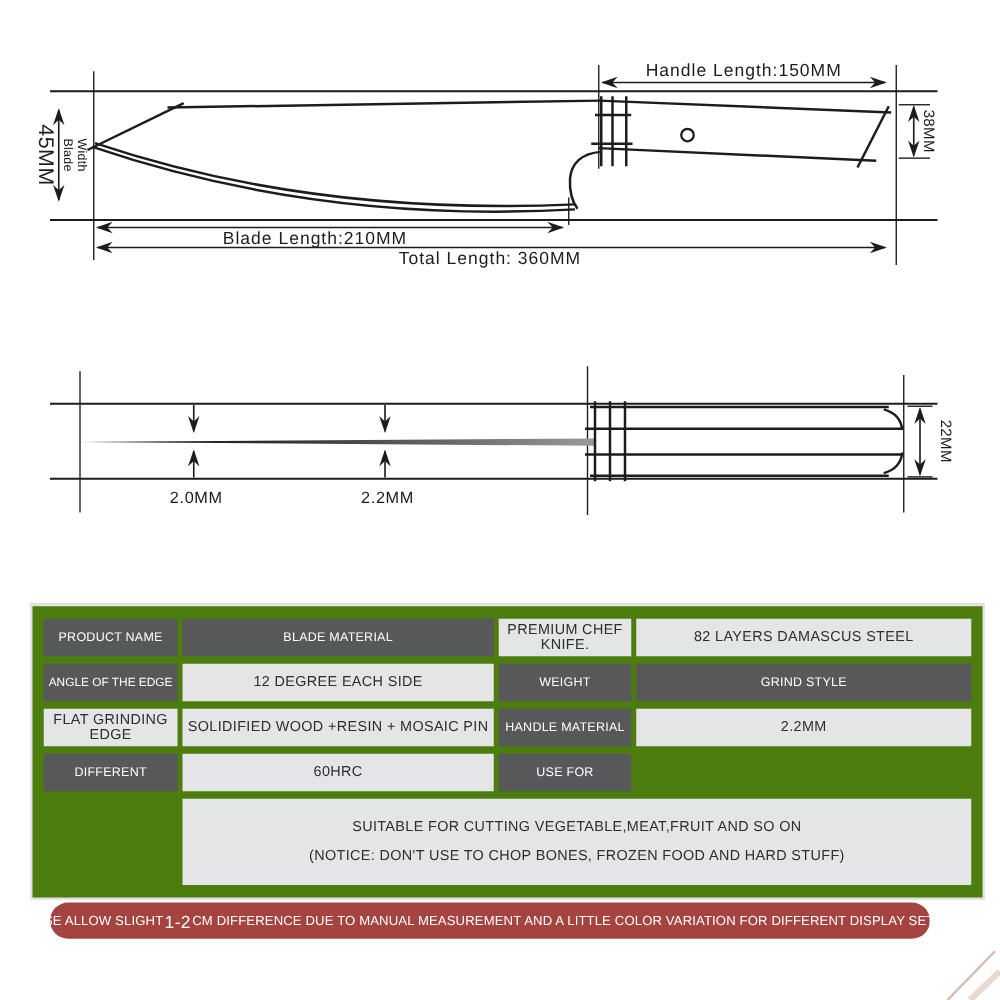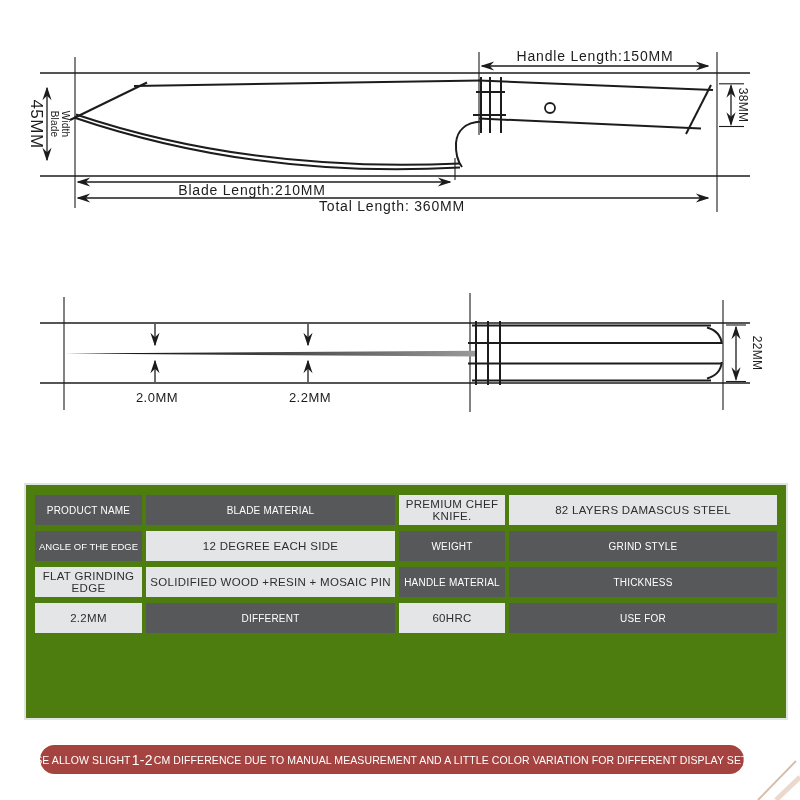--- a/index.html
+++ b/index.html
@@ -17,21 +17,21 @@
     padding:10px 9px;display:grid;
     grid-template-columns:107px 249px 106px 1fr;
     grid-template-rows:30px 30px 30px 30px 69px;
     gap:6px 4px;}
   .cell{display:flex;align-items:center;justify-content:center;text-align:center;}
   .cell.label{background:#57585a;color:#ffffff;font-size:10px;letter-spacing:.2px;}
   .cell.value{background:#e4e5e6;color:#2e2e2e;font-size:11.5px;letter-spacing:.3px;}
   .cell.tight{font-size:9.5px;letter-spacing:0;}
   .use-for-value{grid-column:2/5;flex-direction:column;line-height:1.95;font-size:11px;}
 
-  .notice-banner{position:absolute;left:40px;top:745px;width:704px;height:29px;
+  .notice-banner{position:absolute;left:40px;top:722px;width:704px;height:29px;
     background:#a54341;border-radius:15px;display:flex;align-items:center;
     justify-content:center;color:#fff;font-size:10.5px;letter-spacing:.1px;white-space:nowrap;}
   .notice-banner .big{font-size:14px;letter-spacing:.3px;padding:0 1px;}
 
   .corner-decor{position:absolute;right:0;bottom:0;width:60px;height:45px;}
 </style>
 </head>
 <body>
 
 <div class="stage">
@@ -134,26 +134,29 @@
 
     <div class="cell label tight">ANGLE OF THE EDGE</div>
     <div class="cell value">12 DEGREE EACH SIDE</div>
     <div class="cell label">WEIGHT</div>
 
     <div class="cell label">GRIND STYLE</div>
     <div class="cell value">FLAT GRINDING EDGE</div>
     <div class="cell value">SOLIDIFIED WOOD +RESIN + MOSAIC PIN</div>
     <div class="cell label">HANDLE MATERIAL</div>
 
-    <div class="cell label">THICKNESS</div>
     <div class="cell value">2.2MM</div>
     <div class="cell label">DIFFERENT</div>
     <div class="cell value">60HRC</div>
 
     <div class="cell label">USE FOR</div>
+    <div class="cell value use-for-value">
+      <div>SUITABLE FOR CUTTING VEGETABLE,MEAT,FRUIT AND SO ON</div>
+      <div>(NOTICE: DON'T USE TO CHOP BONES, FROZEN FOOD AND HARD STUFF)</div>
+    </div>
   </div>
 
   
   <div class="notice-banner">
     <span>PLEASE ALLOW SLIGHT </span>
     <span class="big">1-2</span>
     <span>CM DIFFERENCE DUE TO MANUAL MEASUREMENT AND A LITTLE COLOR VARIATION FOR DIFFERENT DISPLAY SETTING.</span>
   </div>
 
   

